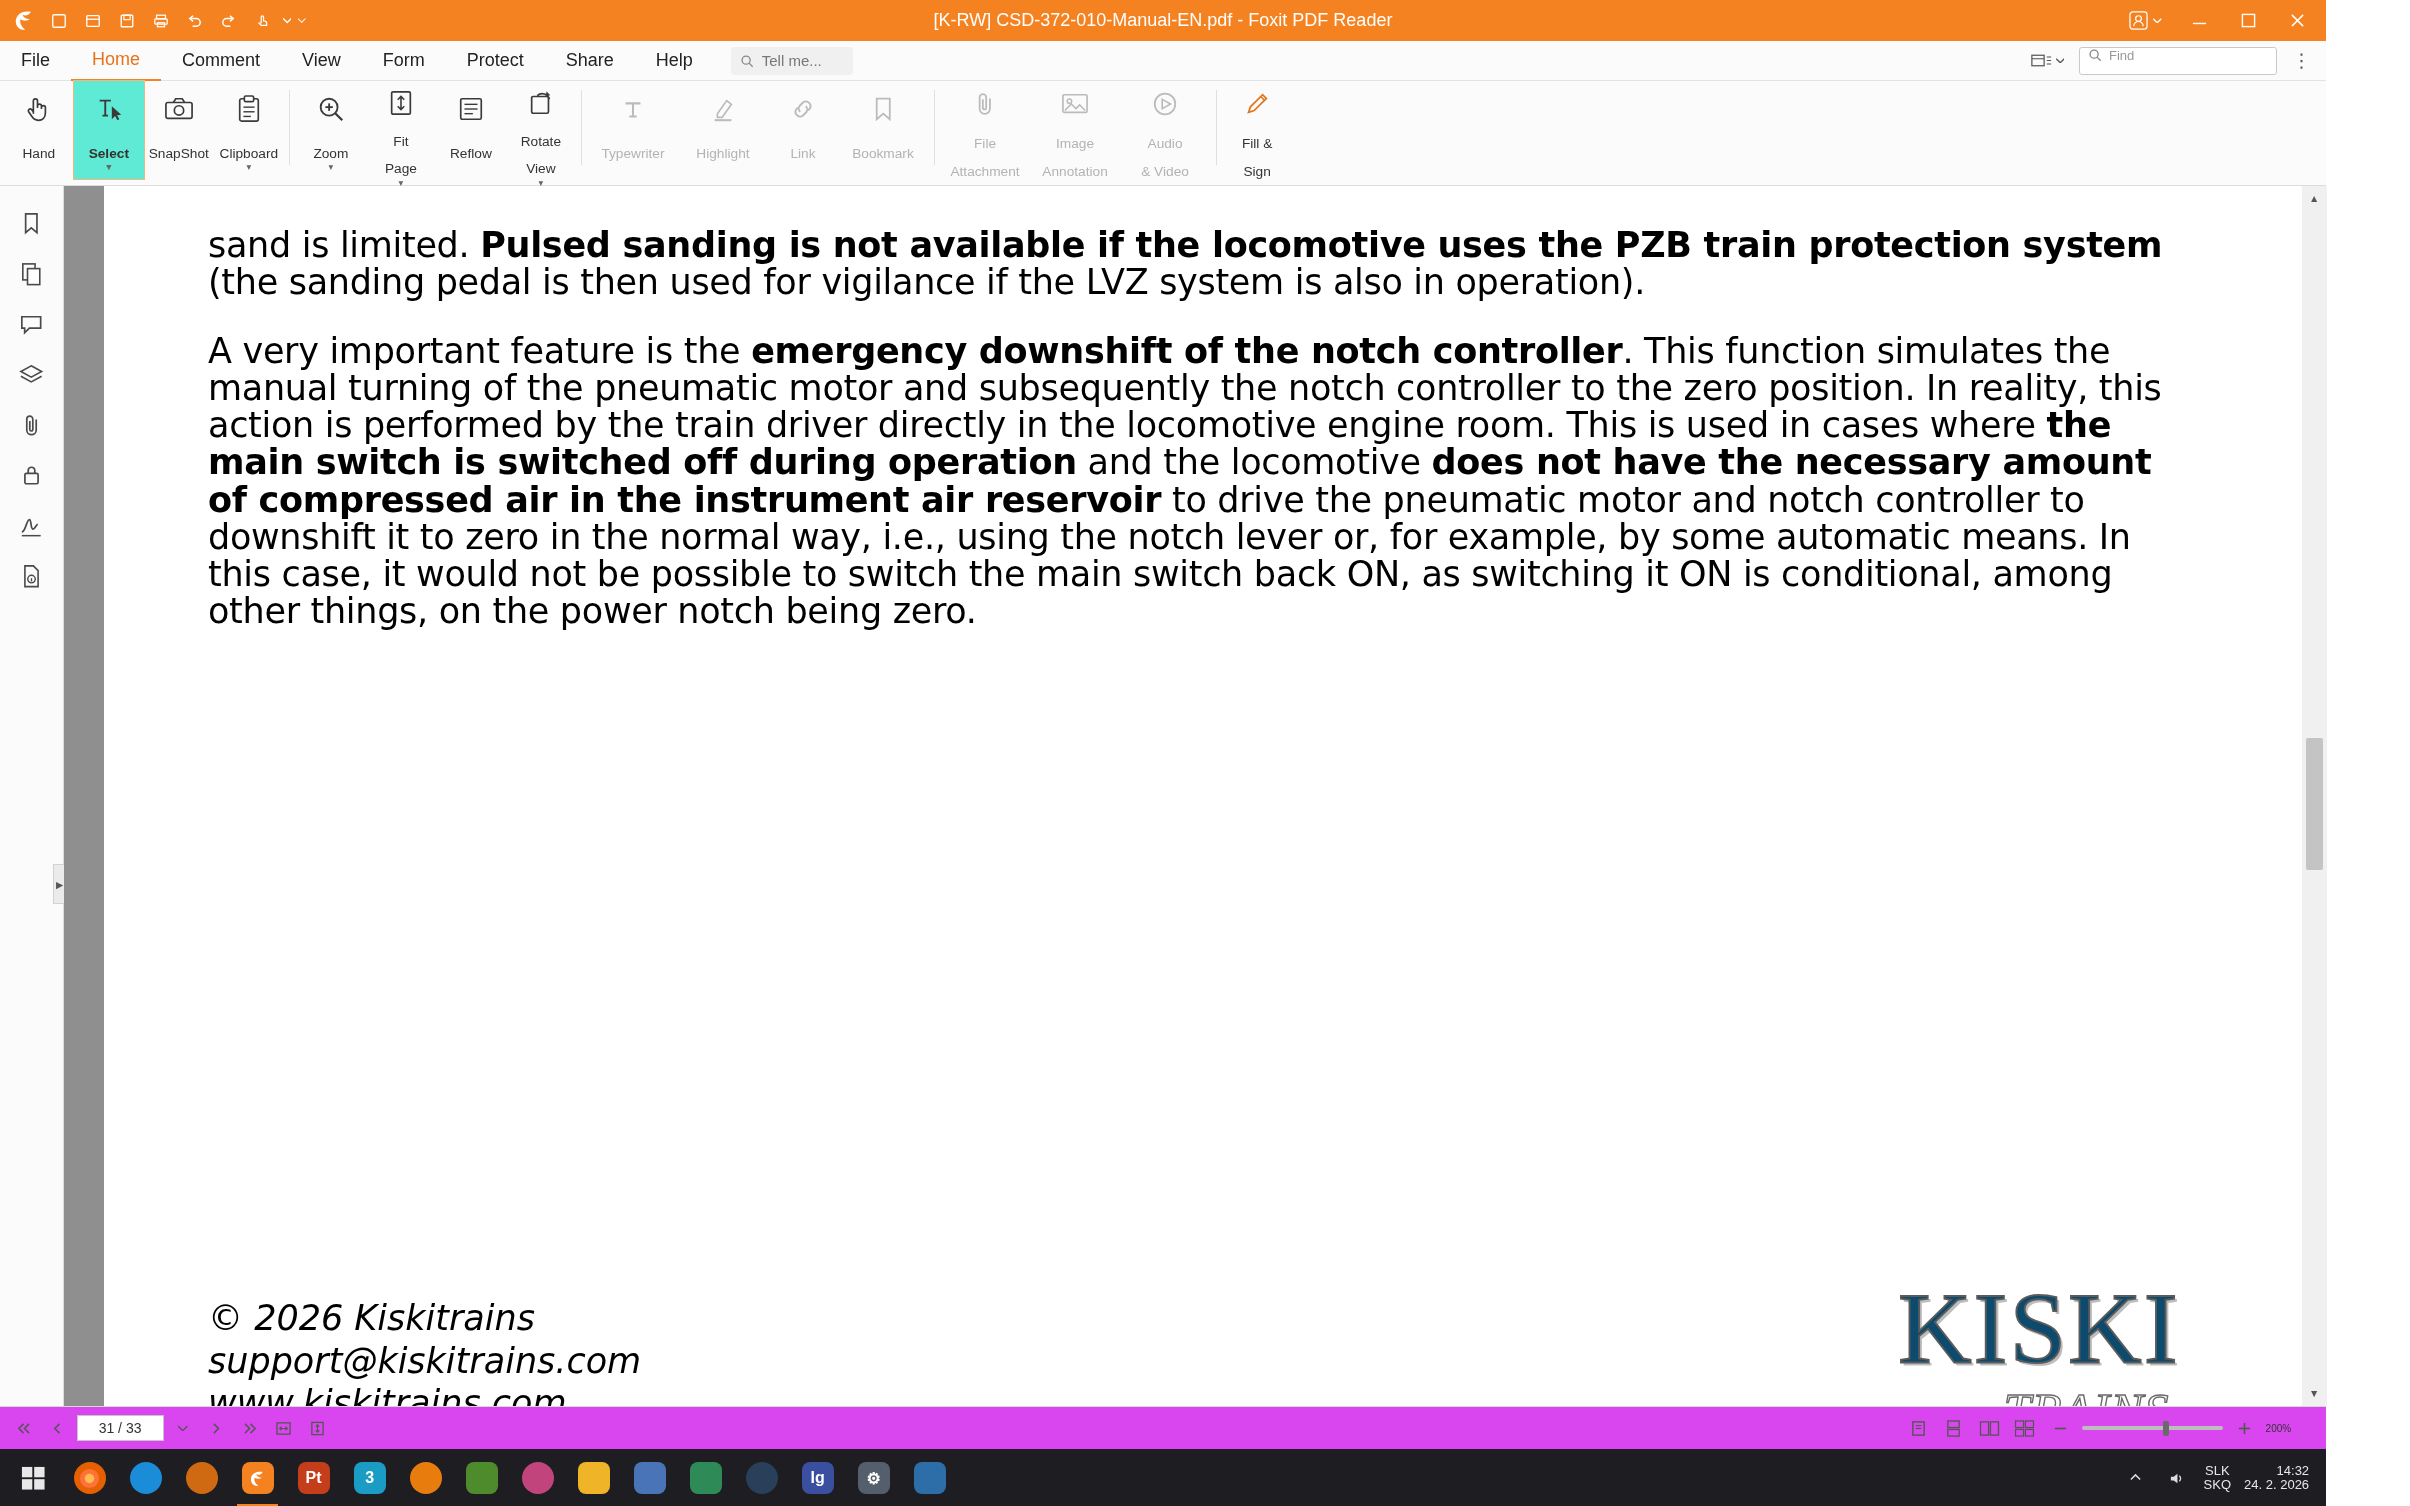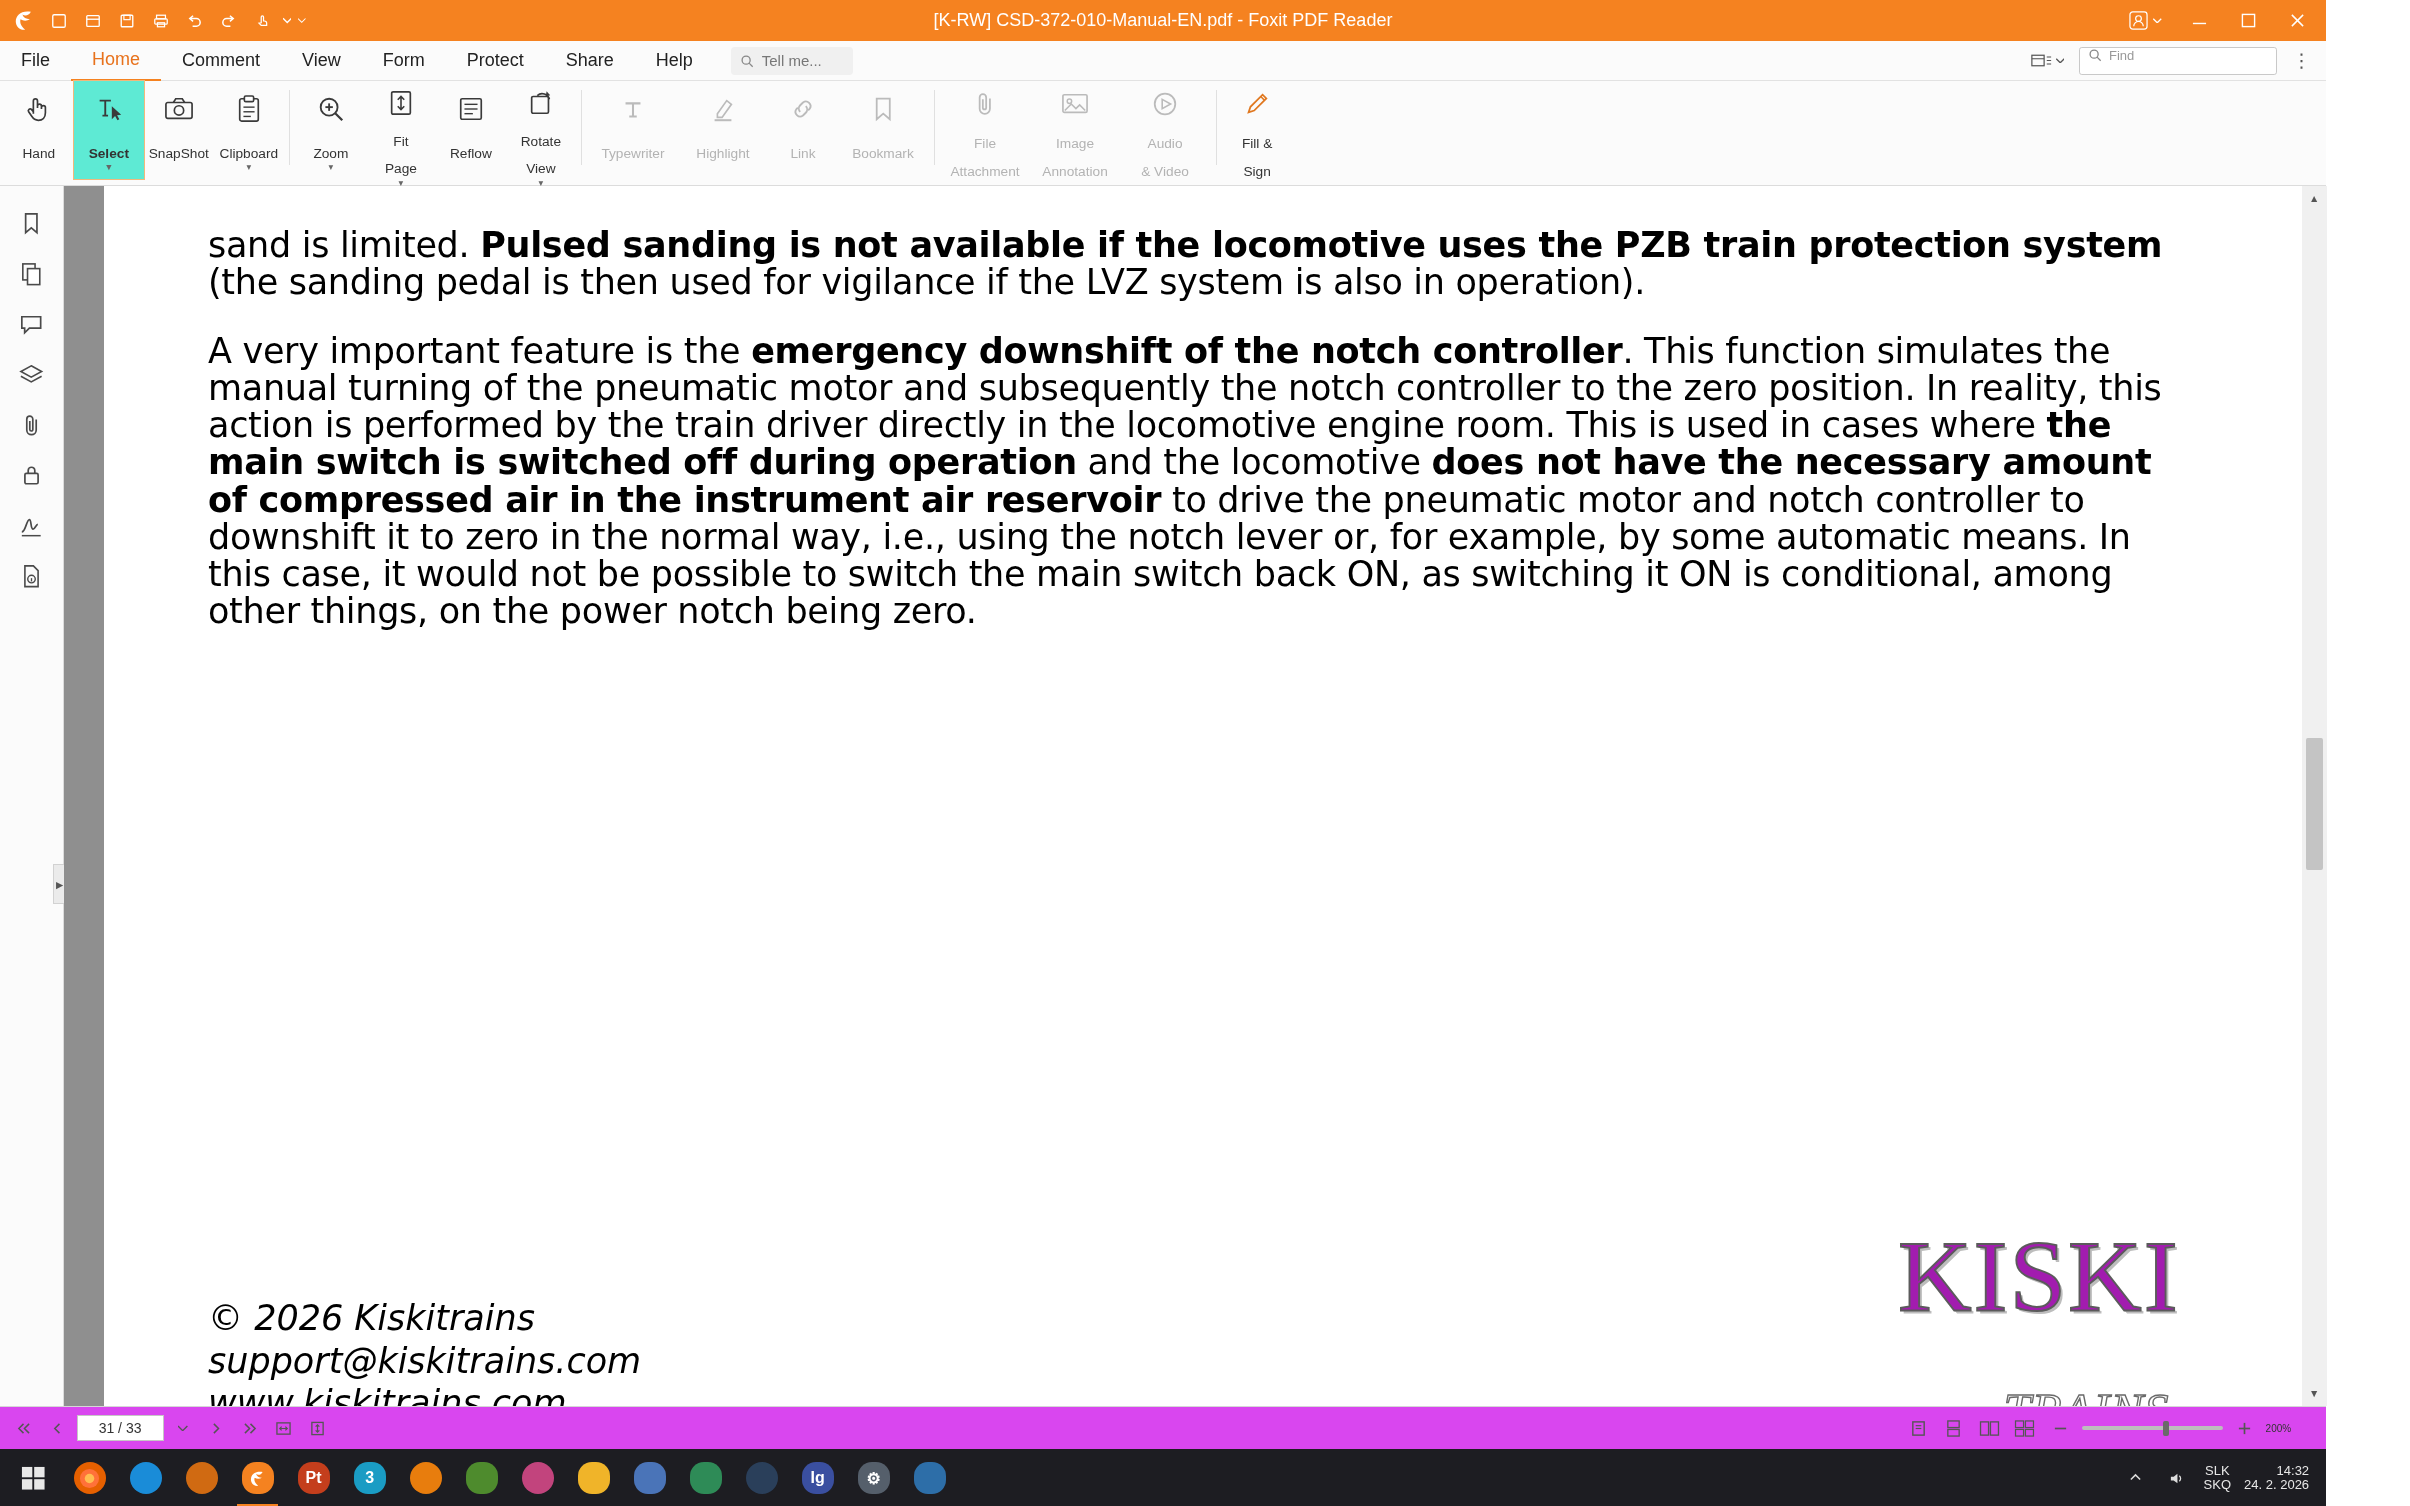--- a/index.html
+++ b/index.html
@@ -195,25 +195,25 @@
     top: 1111px;
     font-family: "DejaVu Sans", sans-serif;
     font-size: 35px;
     line-height: 1.22;
     color: #000;
     font-style: italic;
   }
   .kiski-logo {
     position: absolute;
     right: 122px;
-    top: 1040px;
+    top: 1092px;
     font-family: "Liberation Serif", serif;
     font-size: 102px;
     letter-spacing: 1.9px;
-    color: #a21caf;
+    color: #0c4a6e;
     -webkit-text-stroke: 1.9px #5b5b5b;
     text-shadow: 2.8px 2.8px 0 #bdbdbd;
     line-height: 1;
   }
   .kiski-sub {
     position: absolute;
     right: 132px;
     top: 1196px;
     font-family: "Liberation Serif", serif;
     font-style: italic;
@@ -286,21 +286,21 @@
     flex: 0 0 58px;
     color: #e7e7e7;
   }
   .tk-item {
     width: 56px; height: 58px;
     display: flex; align-items: center; justify-content: center;
     position: relative;
   }
   .tk-sq {
     width: 32px; height: 32px;
-    border-radius: 14px;
+    border-radius: 8px;
     display: flex; align-items: center; justify-content: center;
     font-size: 16px; font-weight: bold; color: #fff;
   }
   .tk-item.active::after {
     content: ""; position: absolute; bottom: 0; left: 7.5px; right: 7.5px;
     height: 2.8px; background: #f58220;
   }
   .tray {
     margin-left: auto; display: flex; align-items: center;
     gap: 13px; padding-right: 11.3px; font-size: 13px;

